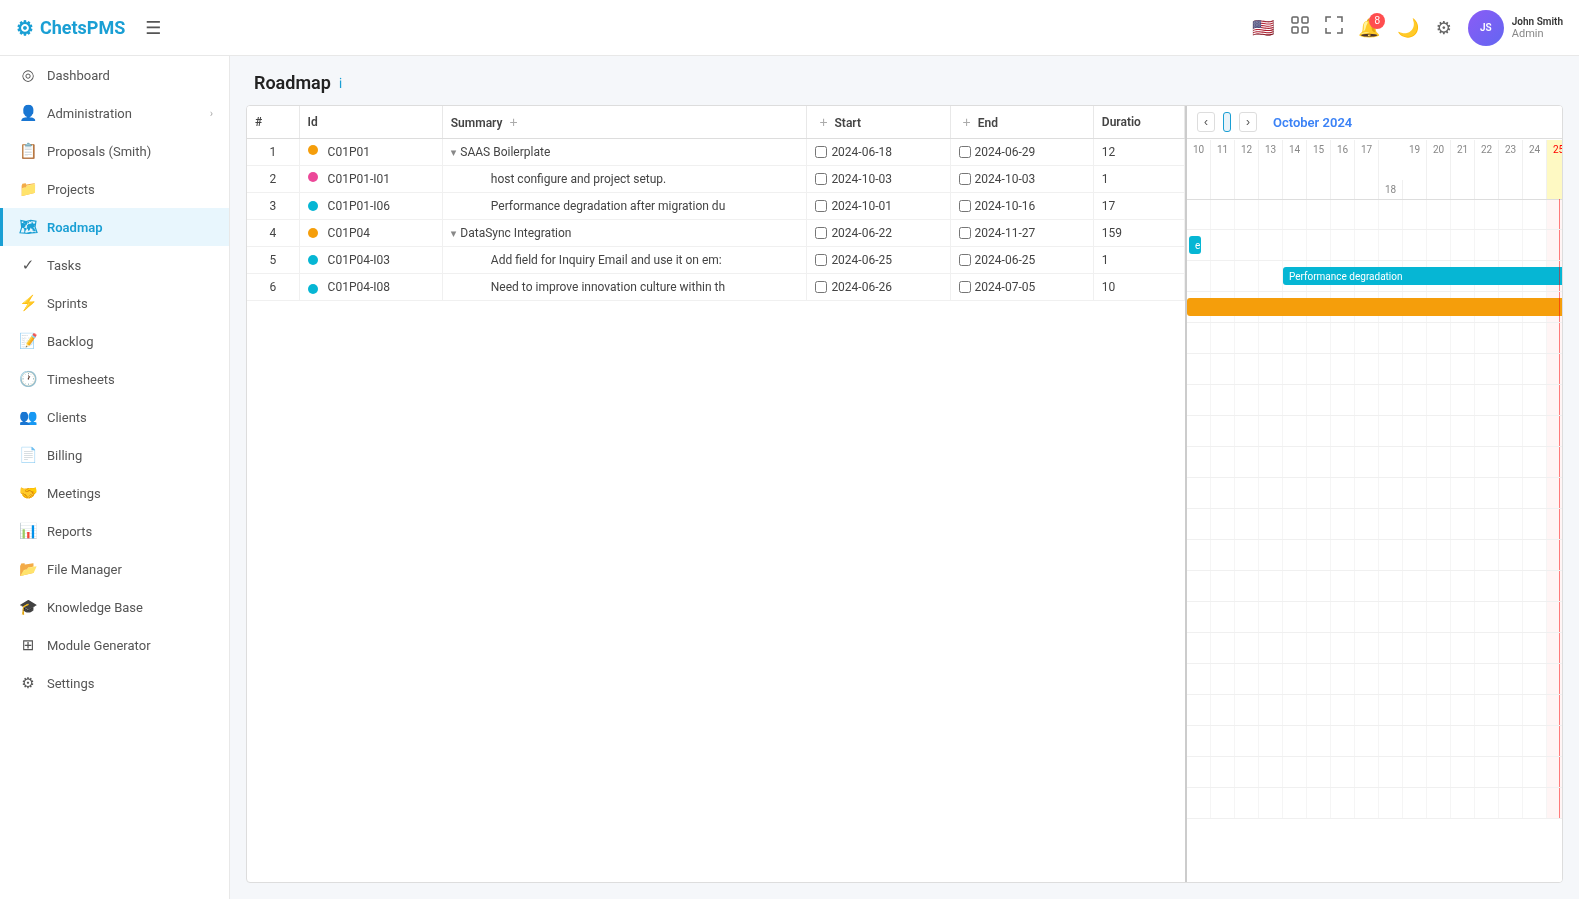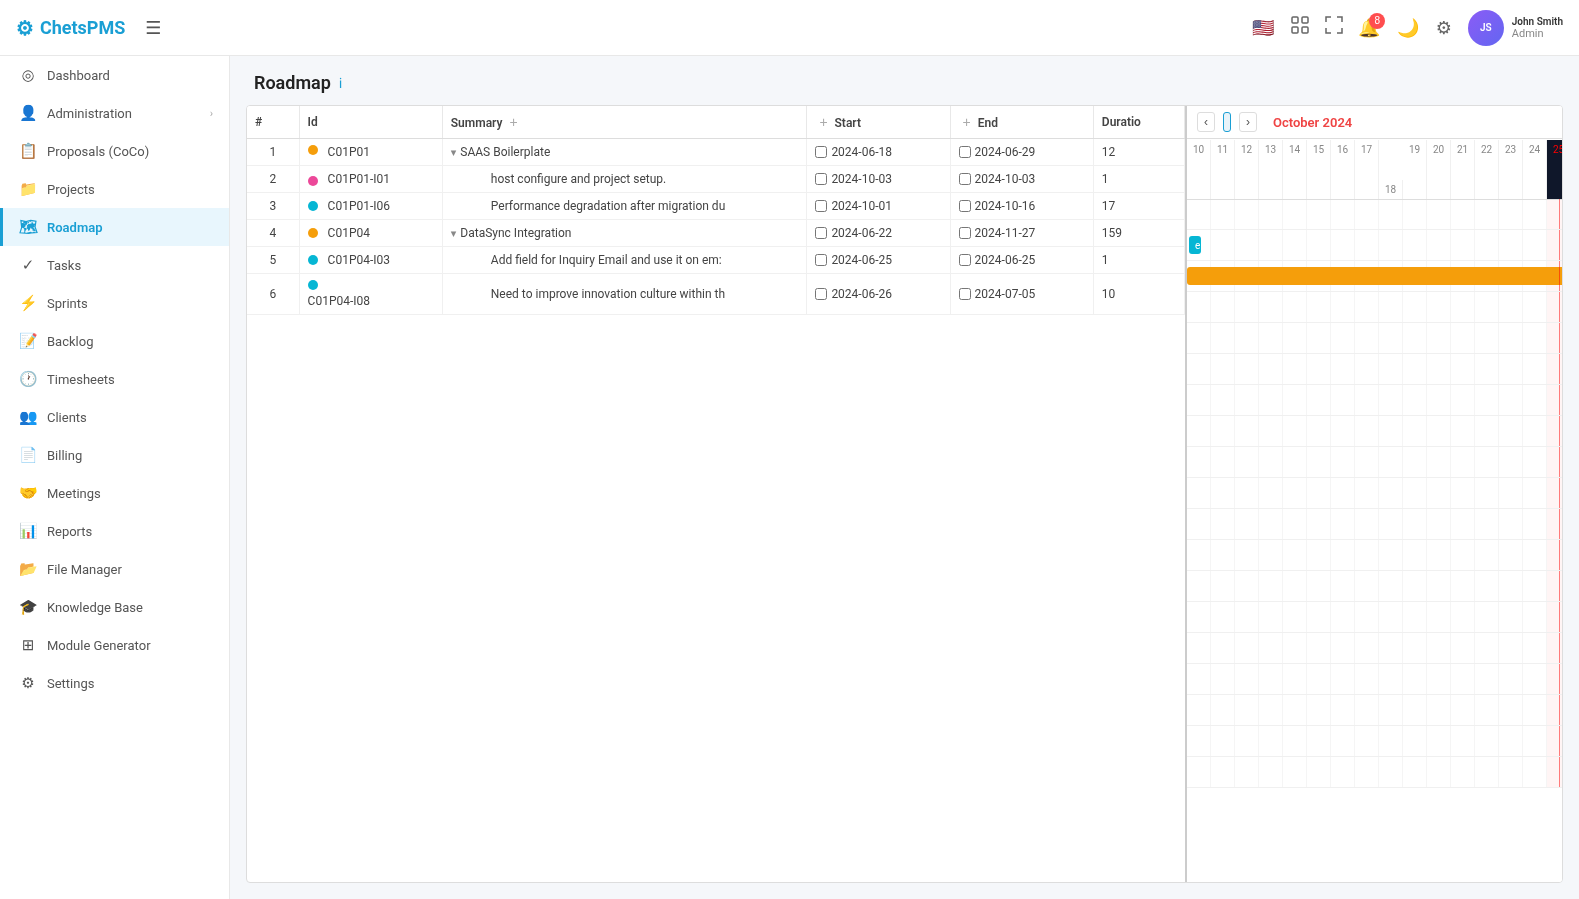--- a/index.html
+++ b/index.html
@@ -77,23 +77,23 @@
 
     .expand-btn { background: none; border: none; cursor: pointer; font-size: 11px; color: #888; margin-right: 4px; }
 
     .add-col-btn { background: none; border: none; cursor: pointer; color: #aaa; font-size: 14px; padding: 0 4px; }
     .checkbox-cell { display: flex; align-items: center; gap: 4px; }
     input[type="checkbox"] { width: 12px; height: 12px; }
 
     
     .gantt-wrapper { flex: 1; overflow: auto; position: relative; background: #fff; }
     .gantt-nav-btn { background: none; border: 1px solid #ddd; border-radius: 3px; cursor: pointer; padding: 2px 6px; font-size: 12px; color: #555; }
-    .gantt-month { font-size: 13px; font-weight: 600; color: #ef4444; padding: 0 8px; }
+    .gantt-month { font-size: 13px; font-weight: 600; color: #3b82f6; padding: 0 8px; }
     .gantt-day-cell { min-width: 24px; width: 24px; border-right: 1px solid #f0f0f0; text-align: center; font-size: 10px; color: #888; padding: 4px 0; flex-shrink: 0; }
-    .gantt-day-cell.today-col { background: #0f172a; color: #f00; }
+    .gantt-day-cell.today-col { background: #fef9c3; color: #f00; }
     .gantt-row { display: flex; height: 31px; border-bottom: 1px solid #f0f0f0; position: relative; align-items: center; }
     .gantt-row-day { min-width: 24px; width: 24px; border-right: 1px solid #f5f5f5; height: 100%; flex-shrink: 0; }
     .gantt-row-day.today-col { background: #fff5f5; }
 
     .gantt-bar { position: absolute; height: 18px; border-radius: 3px; top: 6px; display: flex; align-items: center; padding: 0 6px; font-size: 10px; color: #fff; white-space: nowrap; overflow: hidden; z-index: 1; }
 
     .today-line { position: absolute; top: 0; bottom: 0; width: 1px; background: red; opacity: 0.5; z-index: 5; pointer-events: none; border-left: 1px dashed red; }
   </style>
 </head>
 <body>
@@ -147,21 +147,21 @@
         <span class="icon">◎</span>
         <span>Dashboard</span>
       </div>
       <div class="sidebar-item">
         <span class="icon">👤</span>
         <span>Administration</span>
         <span class="chevron">›</span>
       </div>
       <div class="sidebar-item">
         <span class="icon">📋</span>
-        <span>Proposals (CoCo)</span>
+        <span>Proposals (Smith)</span>
       </div>
       <div class="sidebar-item">
         <span class="icon">📁</span>
         <span>Projects</span>
       </div>
       <div class="sidebar-item active">
         <span class="icon">🗺</span>
         <span>Roadmap</span>
       </div>
       <div class="sidebar-item">
@@ -263,21 +263,21 @@
                   <div class="checkbox-cell">
                     <input type="checkbox" style="">
                     <span>2024-06-29</span>
                   </div>
                 </td>
                 <td class="col-duration">12</td>
               </tr>
               <tr>
                 <td class="col-num">2</td>
                 <td class="col-id">
-                  <span style="display:flex;align-items:flex-end;gap:4px;">
+                  <span style="display:flex;align-items:flex-start;gap:4px;">
     <span class="dot dot-pink"></span>
     <span>C01P01-I01</span>
   </span>
                 </td>
                 <td class="col-summary"><span style="display:inline-block;width:20px;margin-right:4px;"></span><span style="display:inline-block;width:16px;"></span><span>host configure and project setup.</span></td>
                 <td class="col-start">
                   <div class="checkbox-cell">
                     <input type="checkbox" style="">
                     <span>2024-10-03</span>
                   </div>
@@ -355,21 +355,21 @@
                   <div class="checkbox-cell">
                     <input type="checkbox" style="">
                     <span>2024-06-25</span>
                   </div>
                 </td>
                 <td class="col-duration">1</td>
               </tr>
               <tr>
                 <td class="col-num">6</td>
                 <td class="col-id">
-                  <span style="display:flex;align-items:flex-start;gap:4px;flex-direction:column;">
+                  <span style="display:flex;align-items:flex-end;gap:4px;">
     <span class="dot dot-cyan"></span>
     <span>C01P04-I08</span>
   </span>
                 </td>
                 <td class="col-summary"><span style="display:inline-block;width:20px;margin-right:4px;"></span><span style="display:inline-block;width:16px;"></span><span>Need to improve innovation culture within th</span></td>
                 <td class="col-start">
                   <div class="checkbox-cell">
                     <input type="checkbox" style="">
                     <span>2024-06-26</span>
                   </div>
@@ -464,20 +464,40 @@
               <div class="gantt-row-day"></div>
               <div class="gantt-row-day"></div>
               <div class="gantt-row-day"></div>
               <div class="gantt-row-day"></div>
               <div class="gantt-row-day"></div>
               <div class="gantt-row-day"></div>
               <div class="gantt-row-day"></div>
               <div class="gantt-row-day"></div>
               <div class="gantt-row-day today-col"></div>
               <div class="today-line" style="left: 372px;"></div>
+              <div class="gantt-bar" style="left: 96px; width: 408px; background: rgb(6, 182, 212);">Performance degradation</div>
+            </div>
+            <div class="gantt-row" style="position: relative;">
+              <div class="gantt-row-day"></div>
+              <div class="gantt-row-day"></div>
+              <div class="gantt-row-day"></div>
+              <div class="gantt-row-day"></div>
+              <div class="gantt-row-day"></div>
+              <div class="gantt-row-day"></div>
+              <div class="gantt-row-day"></div>
+              <div class="gantt-row-day"></div>
+              <div class="gantt-row-day"></div>
+              <div class="gantt-row-day"></div>
+              <div class="gantt-row-day"></div>
+              <div class="gantt-row-day"></div>
+              <div class="gantt-row-day"></div>
+              <div class="gantt-row-day"></div>
+              <div class="gantt-row-day"></div>
+              <div class="gantt-row-day today-col"></div>
+              <div class="today-line" style="left: 372px;"></div>
               <div class="gantt-bar" style="left: 0px; width: 760px; background: rgb(245, 158, 11);"></div>
             </div>
             <div class="gantt-row" style="position: relative;">
               <div class="gantt-row-day"></div>
               <div class="gantt-row-day"></div>
               <div class="gantt-row-day"></div>
               <div class="gantt-row-day"></div>
               <div class="gantt-row-day"></div>
               <div class="gantt-row-day"></div>
               <div class="gantt-row-day"></div>

